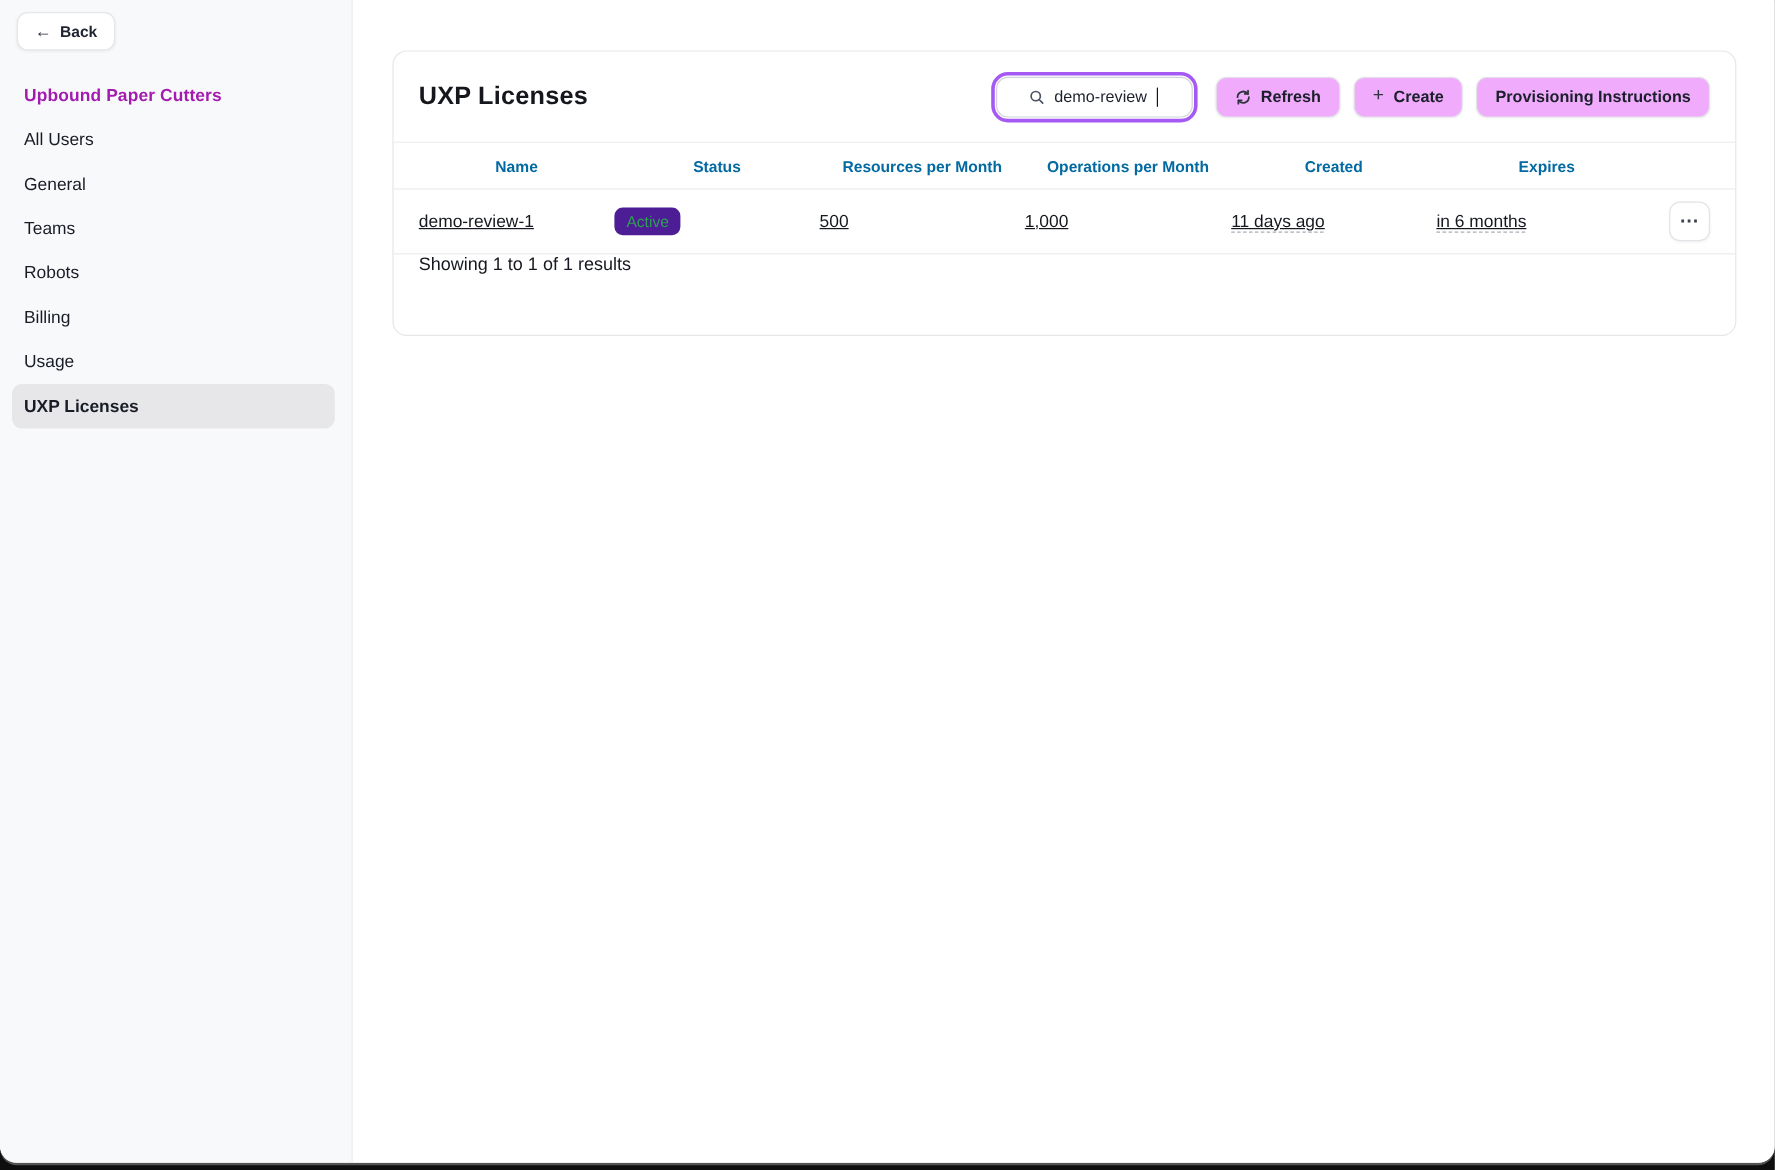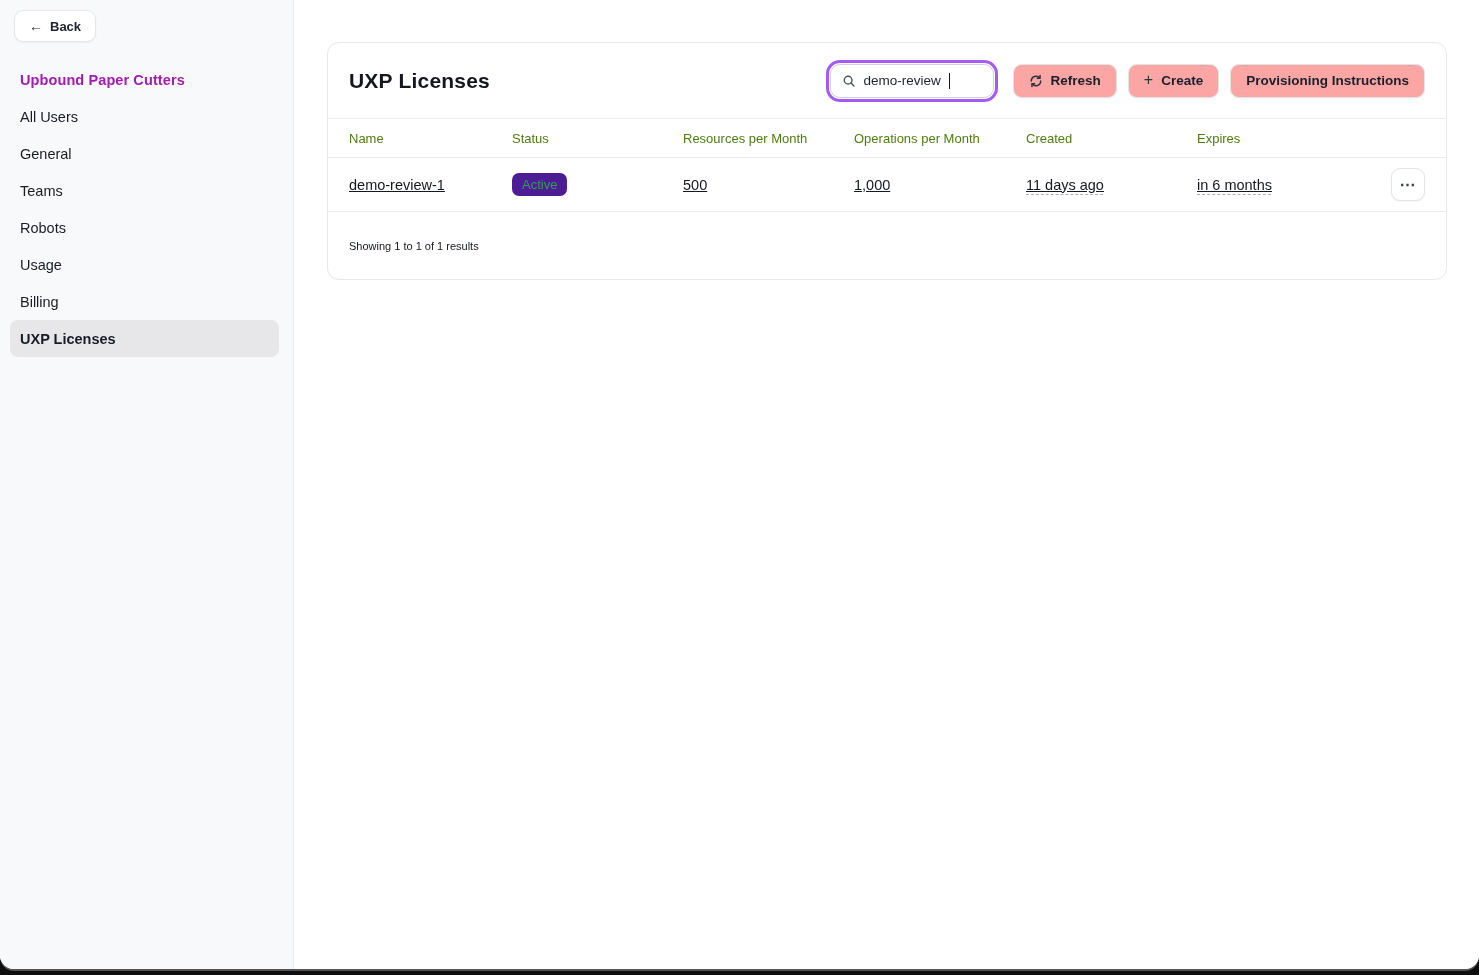--- a/index.html
+++ b/index.html
@@ -67,57 +67,57 @@
     display: flex; align-items: center; justify-content: space-between;
     padding: 0 21px;
     border-bottom: 1px solid #ecedef;
   }
   .card-title { font-size: 21px; font-weight: 700; color: #15171d; letter-spacing: .2px; }
   .controls { display: flex; align-items: center; gap: 11px; }
 
   .search-box {
     width: 164px; height: 34px;
     display: flex; align-items: center; gap: 8px;
-    padding: 0 11px;
+    padding: 0 26px;
     background: #fff;
     border: 1px solid #cfd2d8;
     border-radius: 10px;
     outline: 3px solid #a55bf3;
     outline-offset: 1.5px;
     margin-right: 8px;
     cursor: text;
   }
   .search-box svg { flex-shrink: 0; color: #4b5162; }
   .search-text { font-size: 13.5px; color: #1d212d; white-space: nowrap; }
   .caret { width: 1.5px; height: 16px; background: #15171d; flex-shrink: 0; }
 
   .btn {
     height: 34px;
     display: inline-flex; align-items: center; gap: 8px;
     padding: 0 15px;
-    background: #fca5a5;
+    background: #f0abfc;
     border: 1px solid #e2e3e7;
     border-radius: 9px;
     box-shadow: 0 1px 2px rgba(16,24,40,.04);
     font-family: inherit;
     font-size: 13.5px; font-weight: 700; color: #1b1f2b;
     cursor: pointer;
   }
   .btn .plus { font-size: 16px; font-weight: 400; color: #30343f; line-height: 1; position: relative; top: -1px; }
   .btn svg { color: #30343f; }
 
   
   .tgrid {
     display: grid;
     grid-template-columns: 163px 171px 171px 172px 171px 1fr 44px;
     align-items: center;
     padding: 0 21px;
   }
   .thead { height: 39px; border-bottom: 1px solid #eaebee; }
-  .th { font-size: 13px; color: #4d7c0f; font-weight: 400; }
+  .th { font-size: 13px; color: #0369a1; font-weight: 700; text-align: center; }
   .trow { height: 54px; border-bottom: 1px solid #eaebee; }
   .td { font-size: 14.5px; color: #15181e; text-decoration: underline; }
   .td.name { font-weight: 500; }
   .badge {
     display: inline-block;
     padding: 4px 10px;
     background: #4c1d95;
     color: #2f9e55;
     font-size: 13px; font-weight: 500;
     border-radius: 7px;
@@ -136,43 +136,43 @@
     border: 1px solid #e3e4e8;
     border-radius: 9px;
     box-shadow: 0 1px 2px rgba(16,24,40,.04);
     font-size: 16px; font-weight: 700; color: #3c414d;
     letter-spacing: 1px;
     cursor: pointer;
     line-height: 1;
   }
   .card-footer {
     height: 67px;
-    display: flex; align-items: center;
+    display: flex; align-items: flex-start;
     padding: 0 21px;
-    font-size: 11px; color: #15181e;
+    font-size: 15px; color: #15181e;
   }
 </style>
 </head>
 <body>
 
 <div class="window">
 
   <aside class="sidebar">
     <button class="back-btn">
       <span class="back-arrow">←</span>
       <span>Back</span>
     </button>
     <nav class="nav">
       <div class="nav-heading">Upbound Paper Cutters</div>
       <div class="nav-item">All Users</div>
       <div class="nav-item">General</div>
       <div class="nav-item">Teams</div>
       <div class="nav-item">Robots</div>
+      <div class="nav-item">Billing</div>
       <div class="nav-item">Usage</div>
-      <div class="nav-item">Billing</div>
       <div class="nav-item selected">UXP Licenses</div>
     </nav>
   </aside>
 
   <main class="main">
     <section class="card">
 
       <div class="card-header">
         <h1 class="card-title">UXP Licenses</h1>
         <div class="controls">

